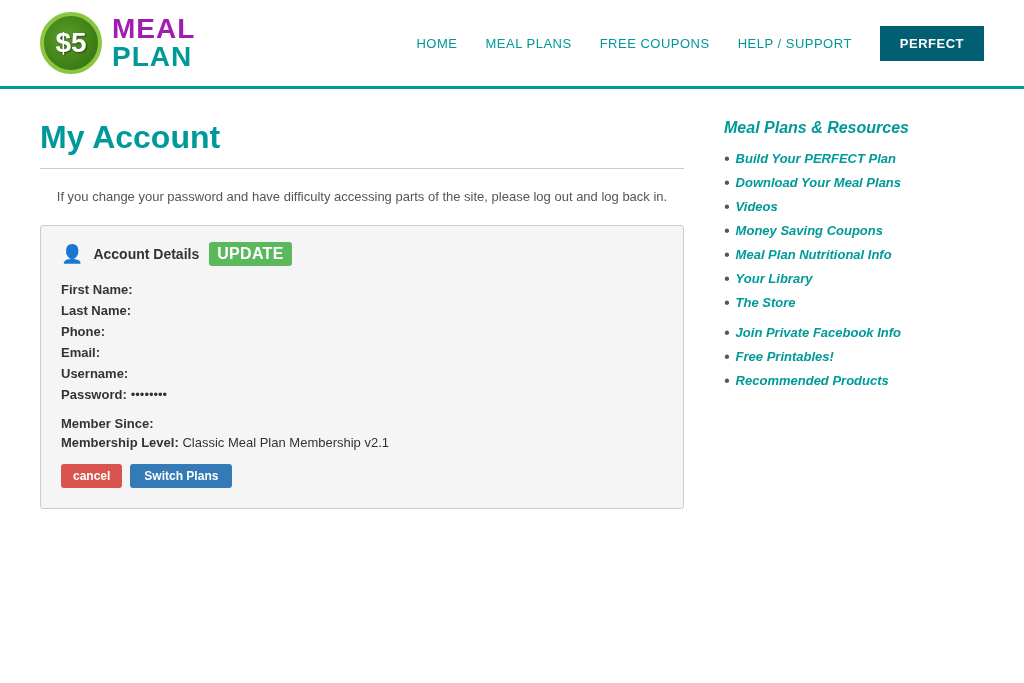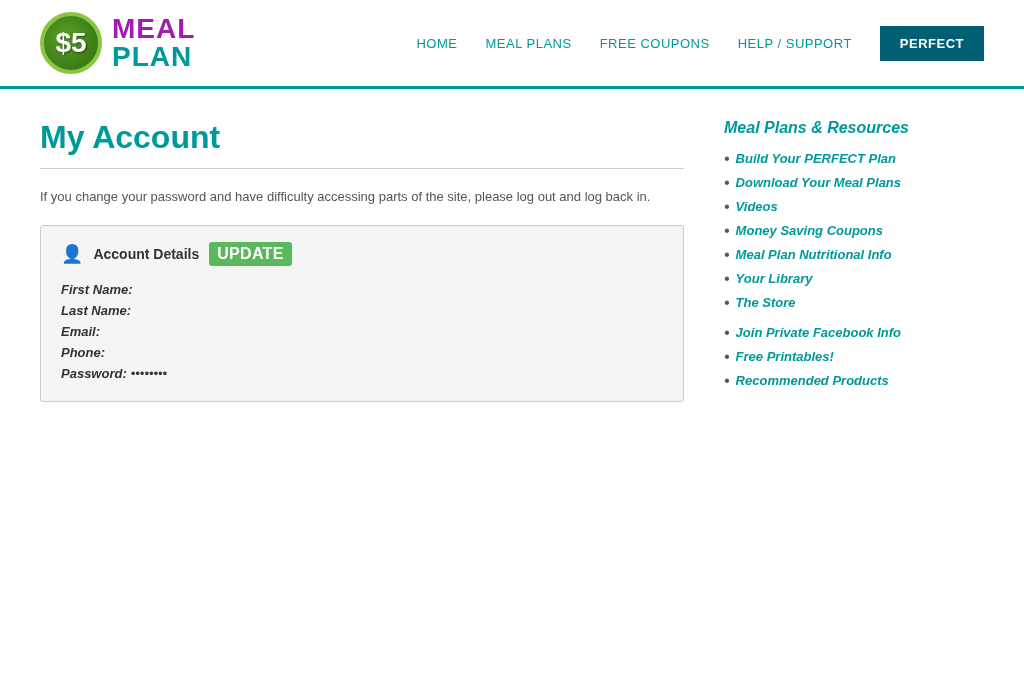--- a/index.html
+++ b/index.html
@@ -106,20 +106,21 @@
       border: none;
       border-top: 1px solid #ccc;
       margin-bottom: 18px;
     }
 
     .password-notice {
       font-size: 13px;
       color: #555;
       margin-bottom: 18px;
       line-height: 1.5;
+      text-align: center;
     }
 
     
     .account-details-box {
       border: 1px solid #ccc;
       background: #f5f5f5;
       padding: 16px 20px 20px 20px;
       border-radius: 3px;
     }
 
@@ -155,21 +156,20 @@
     .account-fields {
       display: grid;
       gap: 6px;
     }
 
     .field-row {
       display: flex;
       align-items: baseline;
       gap: 4px;
       font-size: 13px;
-      font-style: italic;
     }
 
     .field-label {
       font-weight: 700;
       color: #333;
     }
 
     .field-value {
       color: #333;
     }
@@ -298,33 +298,50 @@
       <div class="account-fields">
         <div class="field-row">
           <span class="field-label">First Name:</span>
           <span class="field-value"></span>
         </div>
         <div class="field-row">
           <span class="field-label">Last Name:</span>
           <span class="field-value"></span>
         </div>
         <div class="field-row">
+          <span class="field-label">Phone:</span>
+          <span class="field-value"></span>
+        </div>
+        <div class="field-row">
           <span class="field-label">Email:</span>
           <span class="field-value"></span>
         </div>
         <div class="field-row">
-          <span class="field-label">Phone:</span>
+          <span class="field-label">Username:</span>
           <span class="field-value"></span>
         </div>
         <div class="field-row">
           <span class="field-label">Password:</span>
           <span class="field-value">••••••••</span>
         </div>
       </div>
 
+      <div class="member-section">
+        <div class="member-row">
+          <strong>Member Since:</strong>
+        </div>
+        <div class="membership-level">
+          <strong>Membership Level:</strong>
+          <span>Classic Meal Plan Membership v2.1</span>
+        </div>
+        <div class="action-buttons">
+          <button class="cancel-btn">cancel</button>
+          <button class="switch-plans-btn">Switch Plans</button>
+        </div>
+      </div>
     </div>
   </div>
 
   <aside class="right-sidebar">
     <h2 class="sidebar-title">Meal Plans &amp; Resources</h2>
     <ul class="sidebar-links">
       <li>
           <a>Build Your PERFECT Plan</a>
         </li>
       <li>

